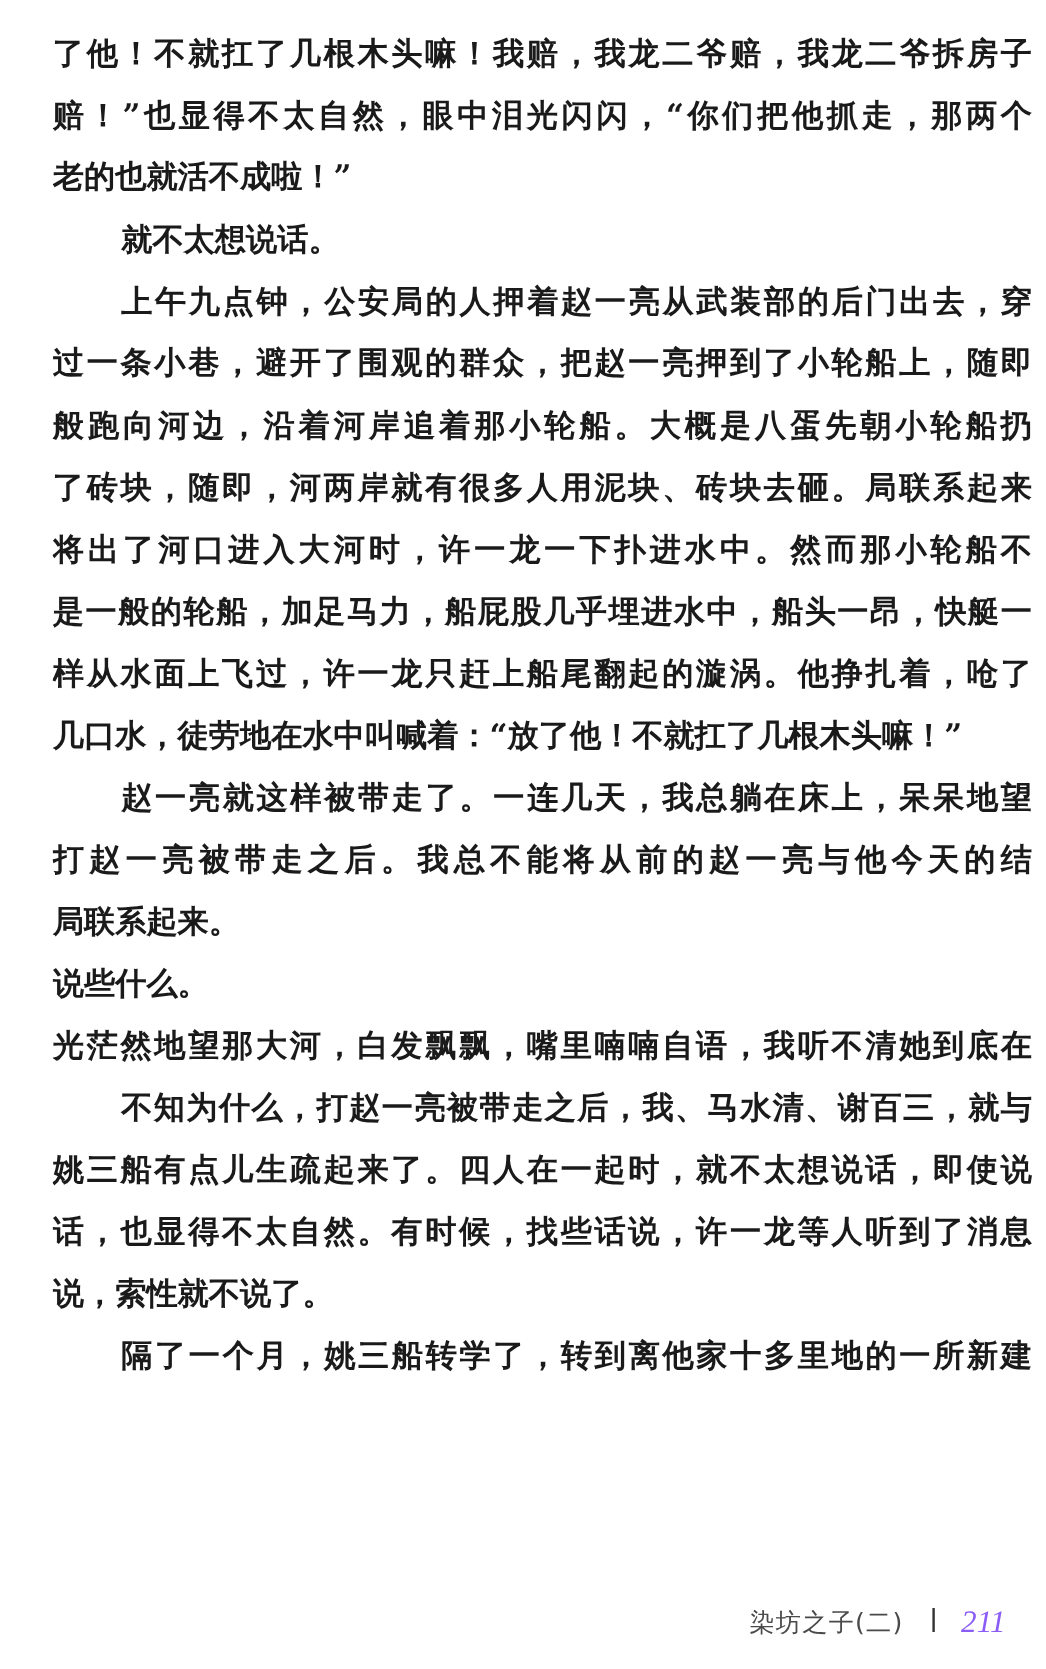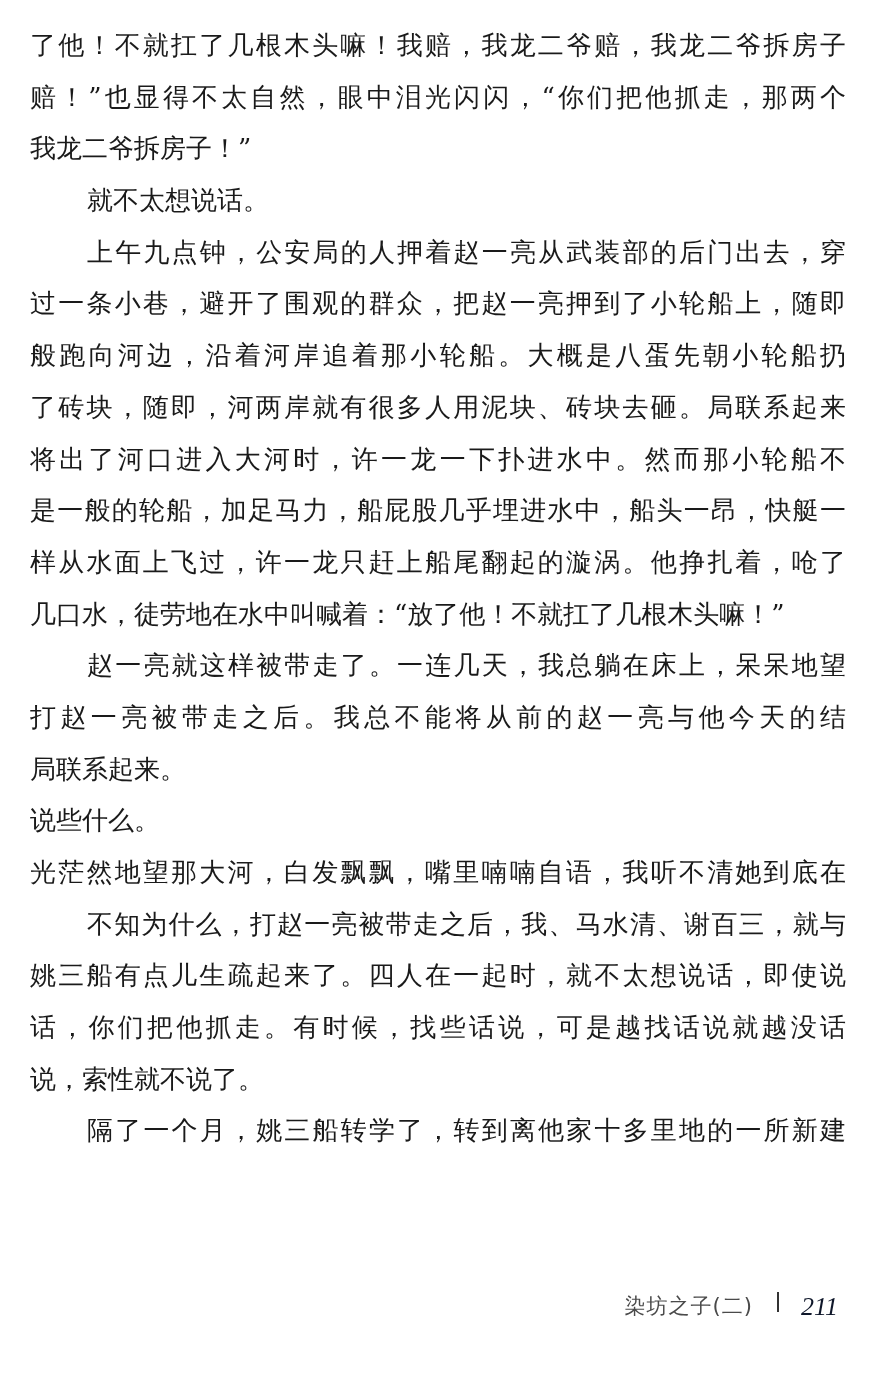--- a/index.html
+++ b/index.html
@@ -10,78 +10,79 @@
     body {
       width: 872px;
       height: 1391px;
       position: relative;
       overflow: hidden;
       font-family: "DejaVu Serif", "Liberation Serif", serif;
       color: #1a1a1a;
     }
     .page {
       position: absolute;
-      left: 30px;
+      left: 44px;
       top: 20px;
       width: 816px;
+      font-weight: bold;
     }
     .line {
       height: 51.7px;
       line-height: 51.7px;
       font-size: 26px;
       white-space: nowrap;
       overflow: hidden;
       text-align: justify;
       text-align-last: justify;
       letter-spacing: 0px;
     }
     .line.last {
       text-align-last: left;
     }
     .line.indent {
       padding-left: 57px;
     }
     .footer {
       position: absolute;
-      top: 1292px;
+      top: 1332px;
       right: 34px;
       height: 40px;
       display: flex;
-      align-items: flex-start;
+      align-items: center;
       gap: 0;
       color: #444444;
     }
     .footer .book-title {
       font-size: 21px;
       font-family: "DejaVu Sans", "Liberation Sans", sans-serif;
       color: #4a4a4a;
       letter-spacing: 1px;
     }
     .footer .sep {
       display: inline-block;
       width: 2px;
       height: 20px;
       background: #333333;
       margin: 0 22px 4px 24px;
     }
     .footer .page-number {
       font-family: "Liberation Serif", "DejaVu Serif", serif;
       font-style: italic;
       font-size: 26px;
-      color: #0f172a;
+      color: #8b5cf6;
     }
   </style>
 </head>
 <body>
 
 <div class="page" id="page-body">
     <div>
       <div class="line">了他！不就扛了几根木头嘛！我赔，我龙二爷赔，我龙二爷拆房子</div>
       <div class="line">赔！”也显得不太自然，眼中泪光闪闪，“你们把他抓走，那两个</div>
-      <div class="line last">我龙二爷拆房子！”</div>
+      <div class="line last">老的也就活不成啦！”</div>
     </div>
     <div>
       <div class="line indent last">就不太想说话。</div>
     </div>
     <div>
       <div class="line indent">上午九点钟，公安局的人押着赵一亮从武装部的后门出去，穿</div>
       <div class="line">过一条小巷，避开了围观的群众，把赵一亮押到了小轮船上，随即</div>
       <div class="line">般跑向河边，沿着河岸追着那小轮船。大概是八蛋先朝小轮船扔</div>
       <div class="line">了砖块，随即，河两岸就有很多人用泥块、砖块去砸。局联系起来</div>
       <div class="line">将出了河口进入大河时，许一龙一下扑进水中。然而那小轮船不</div>
@@ -94,21 +95,21 @@
       <div class="line">打赵一亮被带走之后。我总不能将从前的赵一亮与他今天的结</div>
       <div class="line last">局联系起来。</div>
     </div>
     <div>
       <div class="line last">说些什么。</div>
       <div class="line">光茫然地望那大河，白发飘飘，嘴里喃喃自语，我听不清她到底在</div>
     </div>
     <div>
       <div class="line indent">不知为什么，打赵一亮被带走之后，我、马水清、谢百三，就与</div>
       <div class="line">姚三船有点儿生疏起来了。四人在一起时，就不太想说话，即使说</div>
-      <div class="line">话，你们把他抓走。有时候，找些话说，可是越找话说就越没话</div>
+      <div class="line">话，也显得不太自然。有时候，找些话说，许一龙等人听到了消息</div>
       <div class="line last">说，索性就不说了。</div>
     </div>
     <div>
       <div class="line indent">隔了一个月，姚三船转学了，转到离他家十多里地的一所新建</div>
     </div>
   </div>
 
 <div class="footer">
   <span class="book-title">染坊之子(二)</span>
   <span class="sep"></span>

